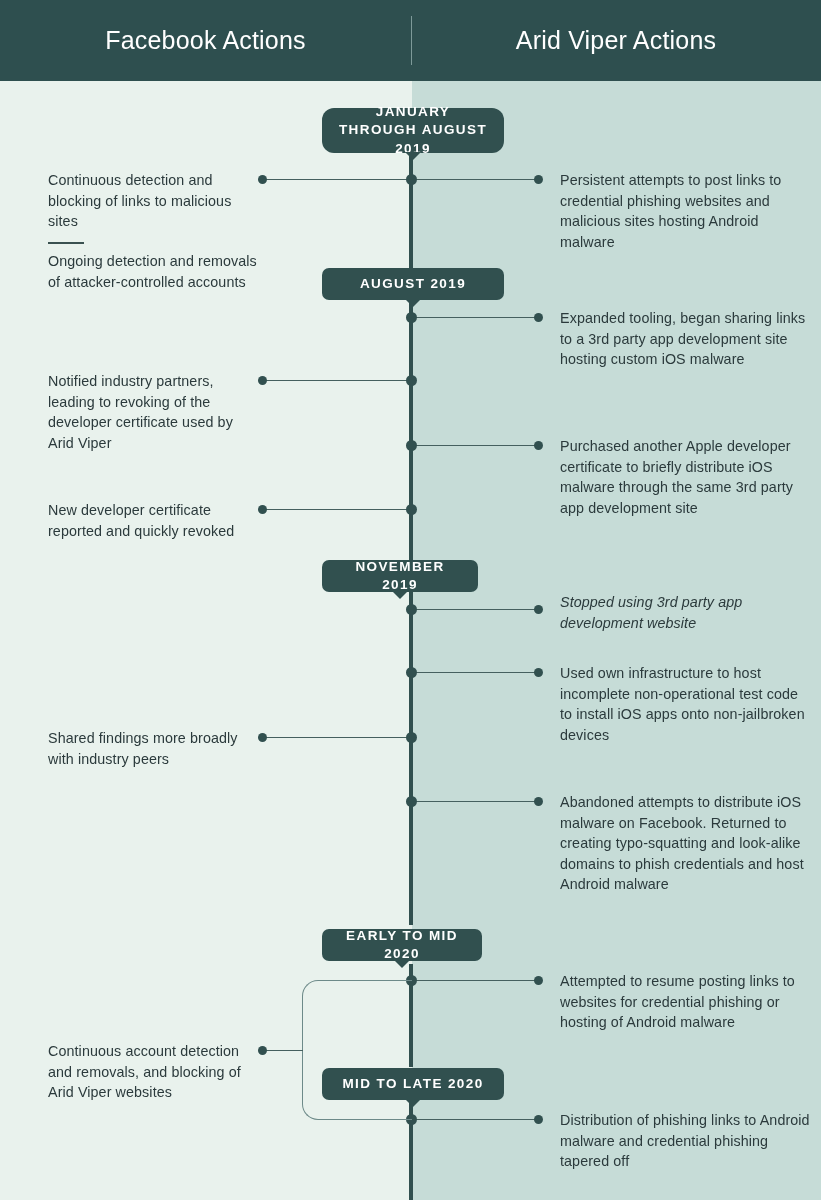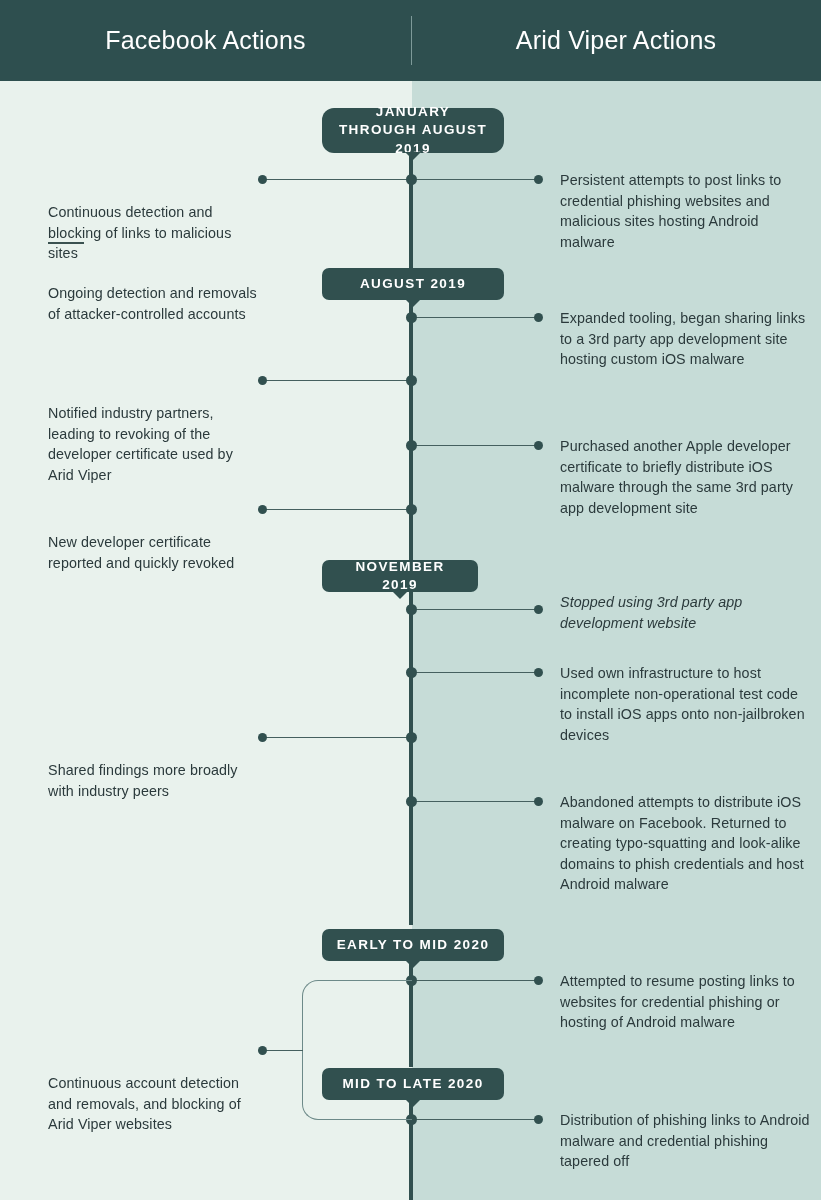--- a/index.html
+++ b/index.html
@@ -129,21 +129,21 @@
   }
 
   
   .txt {
     position: absolute;
     color: #2b3a3c;
     font-size: 14.3px;
     line-height: 20.5px;
     letter-spacing: 0.1px;
   }
-  .txt.left  { width: 210px; left: 48px;  text-align: left; margin-top: 32px; }
+  .txt.left  { width: 210px; left: 48px;  text-align: left; }
   .txt.right { width: 252px; left: 560px; text-align: left; }
 
   .rule {
     position: absolute;
     left: 48px;
     width: 36px;
     height: 2px;
     background: #3a5150;
   }
 </style>
@@ -166,21 +166,21 @@
   <div class="spine" style="top:592px;  height:333px;"></div>
   <div class="spine" style="top:964px;  height:103px;"></div>
   <div class="spine" style="top:1103px; height:97px;"></div>
 
   <div class="badge" style="left:322px; top:108px; width:182px; height:45px;border-radius:12px;">JANUARY THROUGH AUGUST 2019</div>
 
   <div class="badge" style="left:322px; top:268px; width:182px; height:32px;">AUGUST 2019</div>
 
   <div class="badge" style="left:322px; top:560px; width:156px; height:32px;">NOVEMBER 2019</div>
 
-  <div class="badge" style="left:322px; top:929px; width:182px; height:32px;">EARLY TO MID 2020</div>
+  <div class="badge" style="left:322px; top:929px; width:160px; height:32px;">EARLY TO MID 2020</div>
 
   <div class="badge" style="left:322px; top:1068px; width:182px; height:32px;">MID TO LATE 2020</div>
 
   <div class="hline" style="left:262px; top:179px; width:150px;"></div>
   <div class="dot" style="left:262px; top:179px;"></div>
   <div class="hline" style="left:411px; top:179px; width:127px;"></div>
   <div class="dot" style="left:538px; top:179px;"></div>
   <div class="dot spine-dot" style="left:411px; top:179px;"></div>
 
   <div class="hline" style="left:411px; top:317px; width:127px;"></div>

